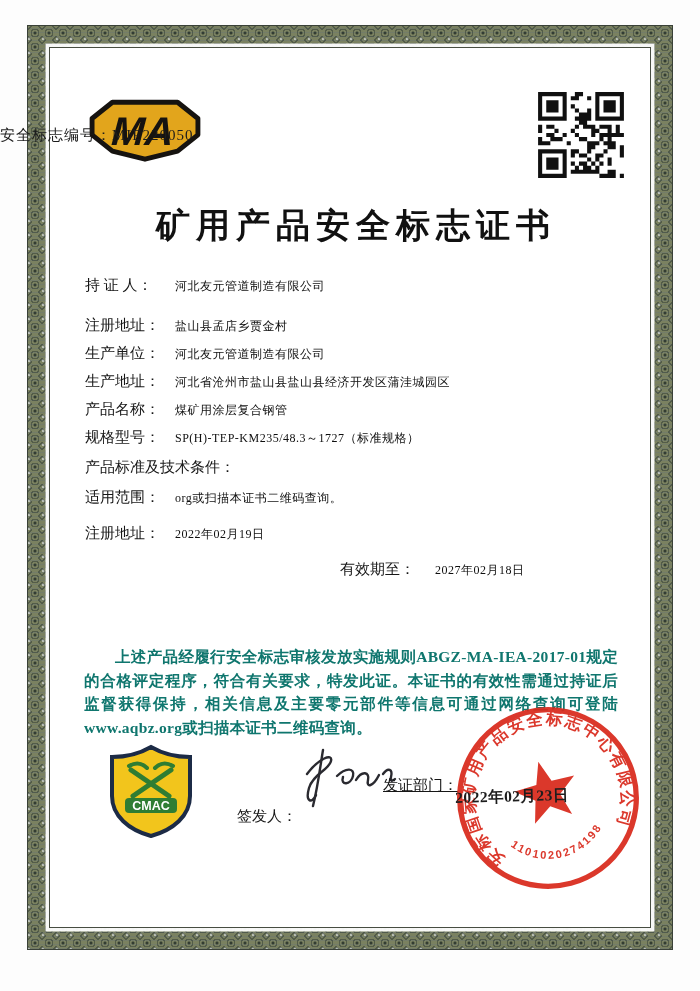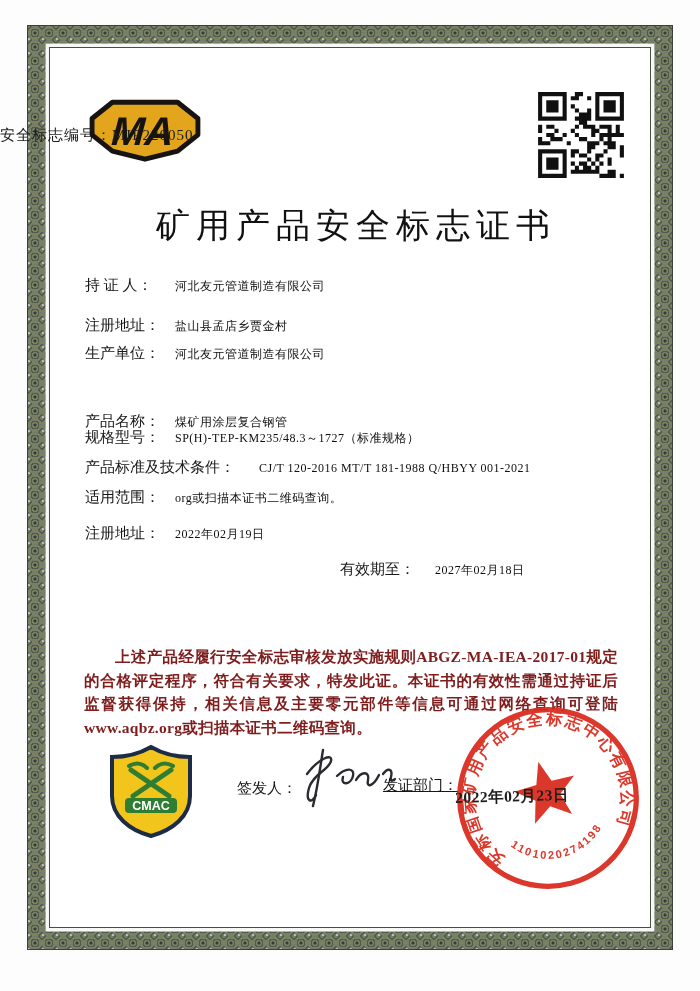--- a/index.html
+++ b/index.html
@@ -26,41 +26,41 @@
   }
 
   .abs { position:absolute; }
 
   
   .ma-badge { left:88px; top:97px; width:114px; height:74px; }
   .cert-no { left:0; right:0; top:126px; text-align:left; font-size:15px; color:#1c1c1c; letter-spacing:1px; }
   .qr { left:534px; top:88px; width:94px; height:94px; background:#fff; }
 
   
-  .title { left:12px; right:0; top:203px; text-align:center; font-size:34px; font-weight:400; color:#111; letter-spacing:6px; }
+  .title { left:12px; right:0; top:203px; text-align:center; font-size:34px; font-weight:700; color:#111; letter-spacing:6px; }
 
   
   .row { position:absolute; left:85px; width:540px; display:flex; align-items:baseline; }
   .lbl { font-size:15px; color:#161616; white-space:pre; flex:0 0 90px; }
-  .lbl-wide { flex:0 0 auto; margin-right:24px; }
+  .lbl-wide { flex:0 0 auto; margin-right:15px; }
   .val { font-size:12px; font-weight:400; color:#0f0f0f; letter-spacing:.5px; }
   .grp2 { position:absolute; left:255px; top:0; display:flex; align-items:baseline;margin-top:36px; }
   .grp2 .lbl { flex:0 0 95px; }
 
   
   .statement {
     left:84px; top:645px; width:534px;
-    font-size:15.5px; line-height:23.5px; font-weight:700; color:#7f1d1d;
+    font-size:15.5px; line-height:23.5px; font-weight:700; color:#0f766e;
     text-indent:2em; text-align:justify; letter-spacing:.3px;
   }
 
   
   .cmac { left:107px; top:744px; width:88px; height:95px; }
   .signer-label, .dept-label { font-size:15px; color:#161616; }
-  .signer-label { left:237px; top:779px;text-align:right; }
+  .signer-label { left:237px; top:807px;text-align:right; }
   .dept-label { left:383px; top:776px;text-decoration:underline; }
   .signature { left:293px; top:744px; width:120px; height:70px; }
 
   .seal { left:452px; top:702px; width:192px; height:192px; opacity:.93; }
   .seal-date {
     left:455px; top:786px; width:150px; font-size:15.5px; font-weight:700;
     color:#1d1d1d; letter-spacing:.5px; transform:rotate(-1.5deg);
     font-family:"Liberation Serif","DejaVu Serif",serif;
   }
 </style>
@@ -95,31 +95,34 @@
     <span class="val">河北友元管道制造有限公司</span>
   </div>
   <div class="row" style="top:316px">
     <span class="lbl">注册地址：</span>
     <span class="val">盐山县孟店乡贾金村</span>
   </div>
   <div class="row" style="top:344px">
     <span class="lbl">生产单位：</span>
     <span class="val">河北友元管道制造有限公司</span>
   </div>
-  <div class="row" style="top:412px">
+  <div class="row" style="top:372px">
+    <span class="lbl">生产地址：</span>
+    <span class="val">河北省沧州市盐山县盐山县经济开发区蒲洼城园区</span>
+  </div>
+  <div class="row" style="top:400px">
     <span class="lbl">产品名称：</span>
     <span class="val">煤矿用涂层复合钢管</span>
   </div>
   <div class="row" style="top:428px">
     <span class="lbl">规格型号：</span>
     <span class="val">SP(H)-TEP-KM235/48.3～1727（标准规格）</span>
   </div>
   <div class="row" style="top:458px">
     <span class="lbl lbl-wide">产品标准及技术条件：</span>
-    <span class="val">CJ/T 120-2016 MT/T 181-1988 Q/HBYY 001-2021</span>
   </div>
   <div class="row" style="top:488px">
     <span class="lbl">适用范围：</span>
     <span class="val">org或扫描本证书二维码查询。</span>
   </div>
 
   <div class="row" style="top:524px">
     <span class="lbl">注册地址：</span>
     <span class="val">2022年02月19日</span>
     <span class="grp2">

